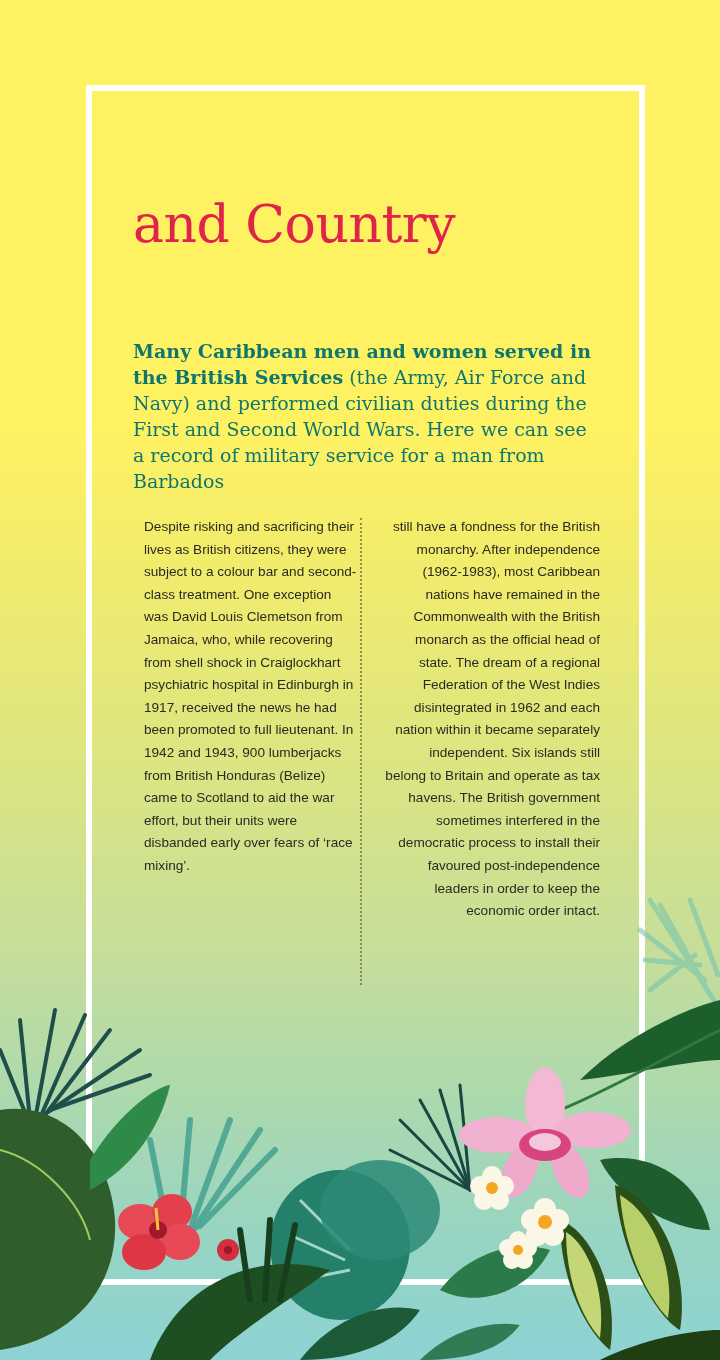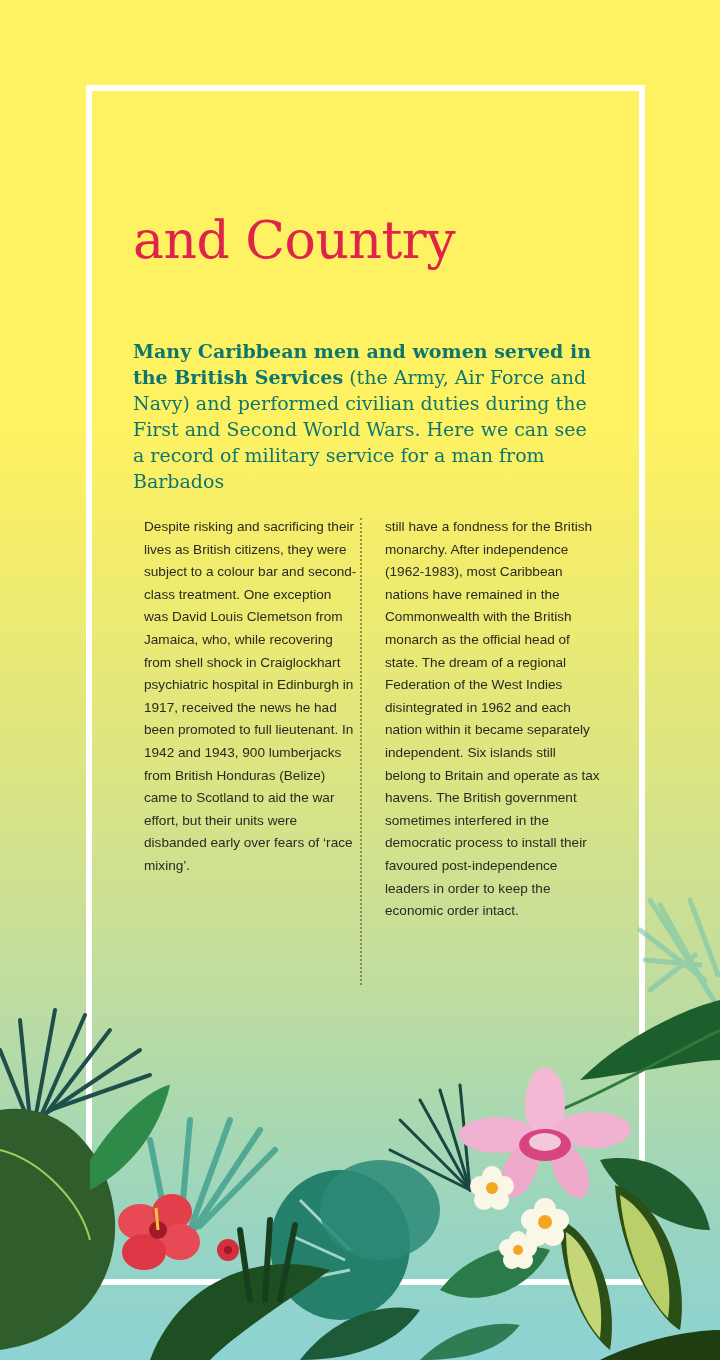--- a/index.html
+++ b/index.html
@@ -47,21 +47,21 @@
       font-weight: bold;
       letter-spacing: -0.5px;
       line-height: 64px;
     }
     .title .line2 {
       display: block;
       font-size: 52px;
       font-weight: normal;
       letter-spacing: -0.5px;
       line-height: 60px;
-      margin-top: 20px;
+      margin-top: 4px;
     }
     .intro {
       position: absolute;
       left: 133px;
       top: 338px;
       width: 470px;
       margin: 0;
       font-family: "DejaVu Serif", serif;
       font-size: 19px;
       line-height: 26px;
@@ -72,21 +72,21 @@
       position: absolute;
       top: 516px;
       width: 215px;
       font-family: "Liberation Sans", sans-serif;
       font-size: 13.6px;
       line-height: 22.6px;
       color: #2a2a22;
     }
     .col p { margin: 0 0 22.6px 0; }
     .col-left { left: 144px; }
-    .col-right { left: 385px; }
+    .col-right { left: 385px; text-align: right; }
     .divider {
       position: absolute;
       left: 360px;
       top: 518px;
       height: 467px;
       border-left: 2px dotted #6d6b3a;
       opacity: 0.7;
     }
     .foliage {
       position: absolute;

